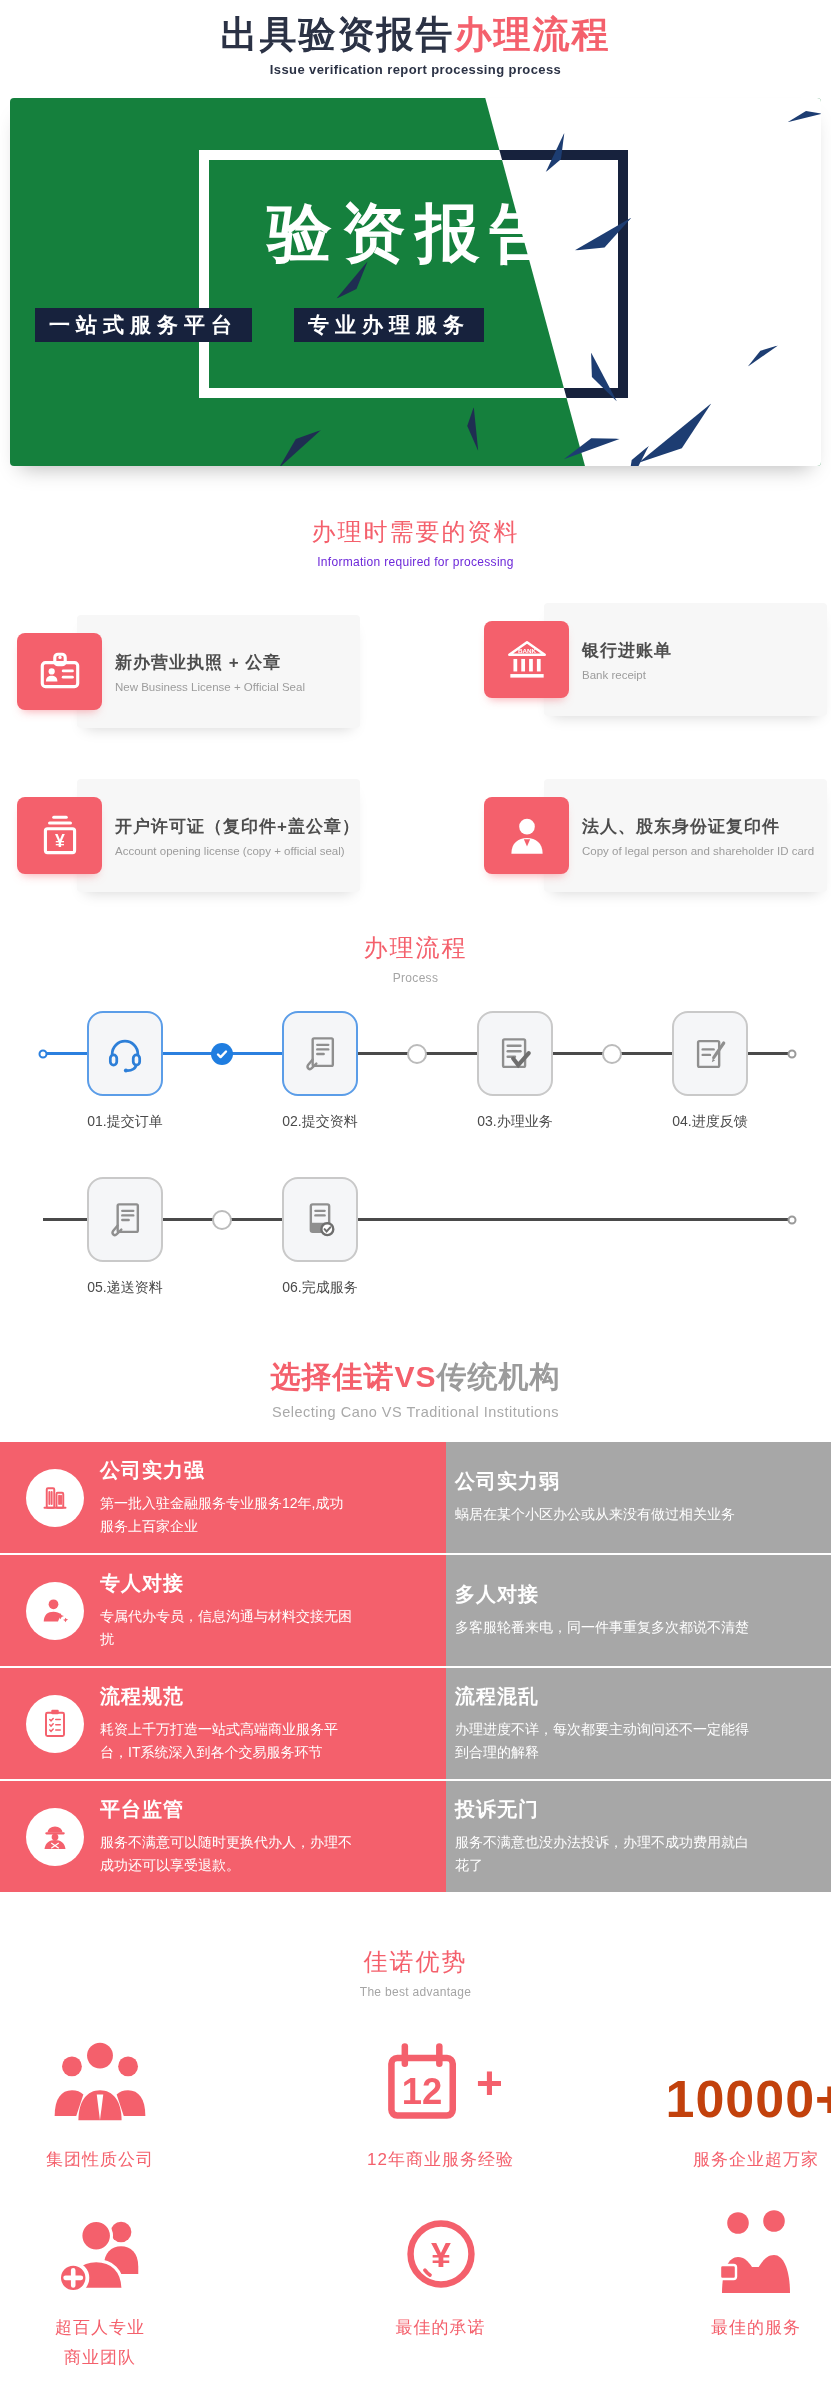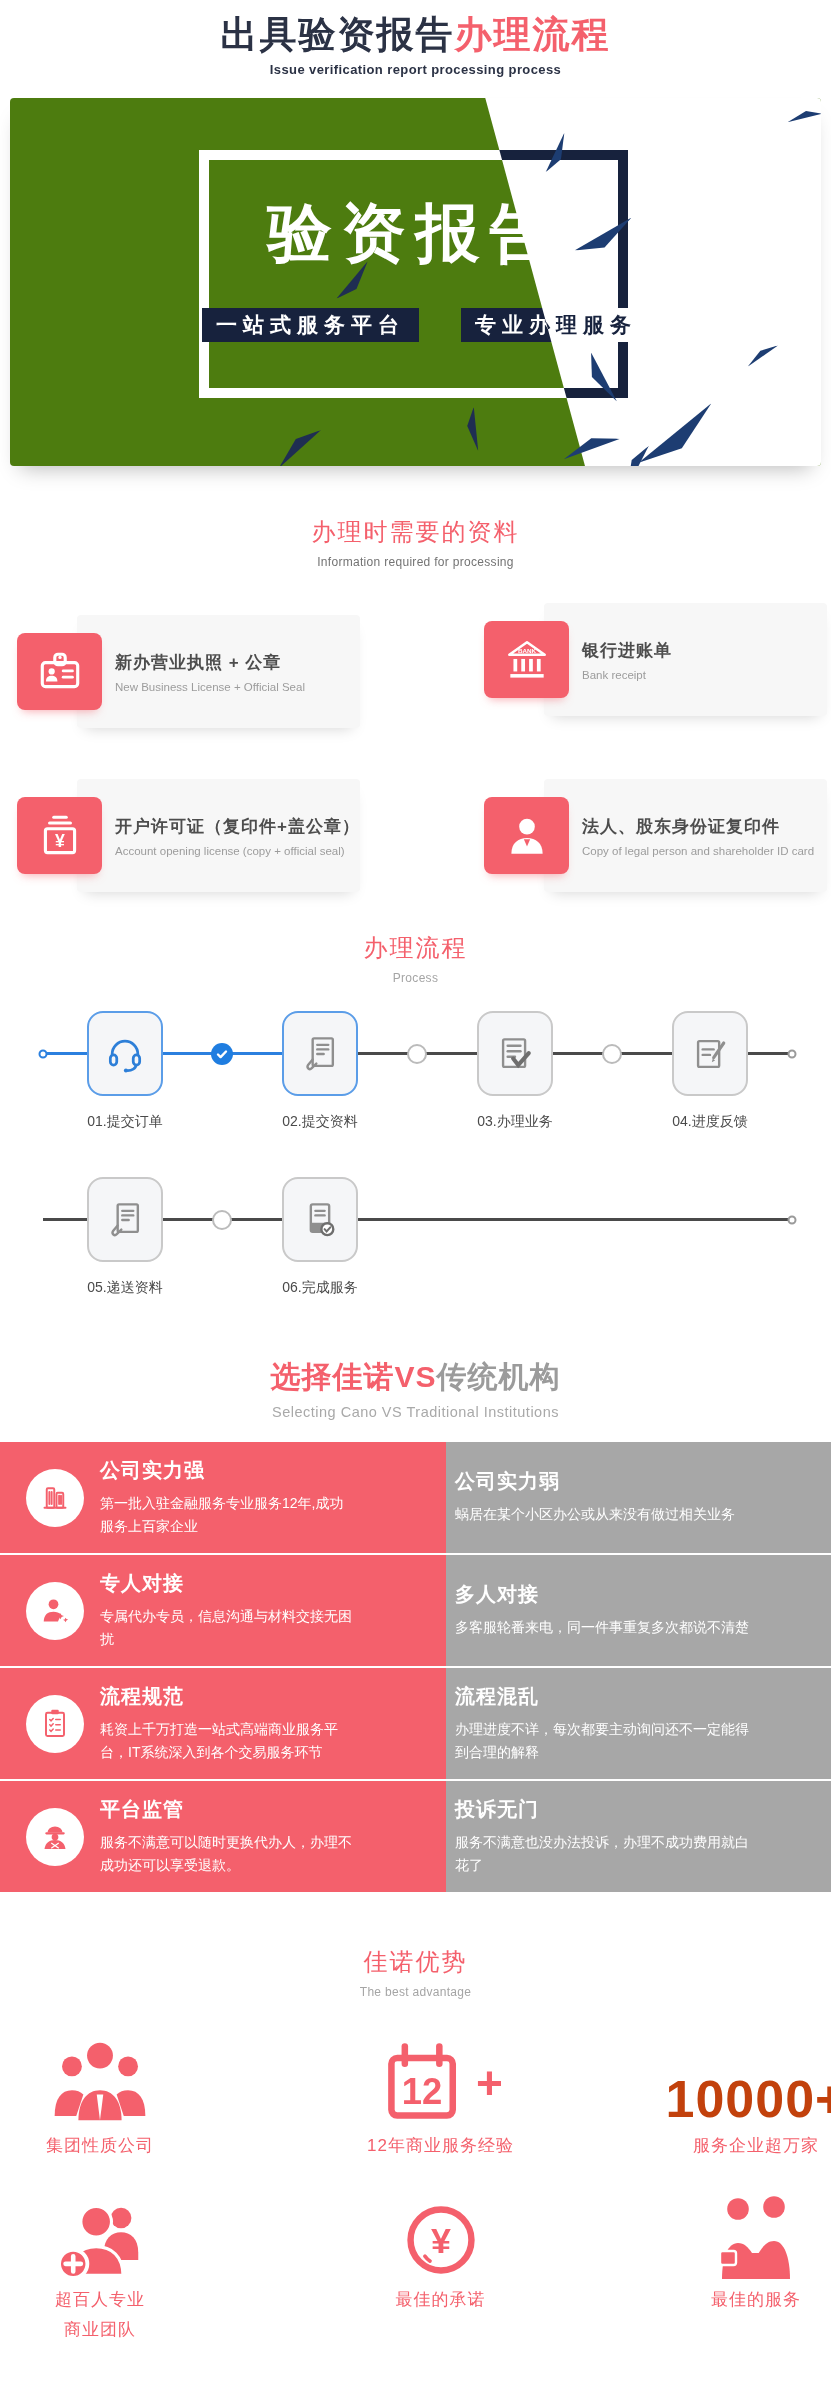--- a/index.html
+++ b/index.html
@@ -6,37 +6,37 @@
   body{width:831px;min-height:2405px;font-family:"Liberation Sans","DejaVu Sans",sans-serif;overflow-x:hidden;}
   .page{width:831px;position:relative;}
 
   
   .hdr{padding-top:12px;text-align:center;}
   .hdr h1{margin:0;font-size:37px;font-weight:bold;letter-spacing:2px;color:#2b3245;line-height:46px;}
   .hdr h1 .red{color:#f4606c;}
   .hdr-sub{margin-top:4px;font-size:13px;font-weight:bold;color:#2b3245;letter-spacing:.4px;}
 
   
-  .banner{position:relative;margin:21px 10px 0 10px;height:368px;background:#4d7c0f;border-radius:4px;overflow:hidden;box-shadow:0 12px 20px -10px rgba(0,0,0,.28);font-family:Liberation Mono, monospace;}
+  .banner{position:relative;margin:21px 10px 0 10px;height:368px;background:#15803d;border-radius:4px;overflow:hidden;box-shadow:0 12px 20px -10px rgba(0,0,0,.28);font-family:Liberation Mono, monospace;}
   .wedge{position:absolute;inset:0;background:#fff;clip-path:polygon(58.6% 0,100% 0,100% 100%,70.9% 100%);}
   .b-layer{position:absolute;inset:0;}
   .b-navy{clip-path:polygon(58.6% 0,100% 0,100% 100%,70.9% 100%);}
   .frame{position:absolute;left:189px;top:52px;width:409px;height:228px;border:10px solid #fff;}
   .b-navy .frame{border-color:#17223d;}
   .b-heading{position:absolute;left:0;top:92px;width:100%;text-align:center;font-size:64px;font-weight:bold;letter-spacing:10px;color:#fff;}
-  .b-tagline{position:absolute;left:11px;top:210px;width:100%;display:flex;justify-content:center;}
+  .b-tagline{position:absolute;left:4px;top:210px;width:100%;display:flex;}
   .b-tagline span{display:inline-block;padding:3px 14px;margin:0 21px;font-size:21px;font-weight:bold;letter-spacing:6px;}
   .b-white .b-tagline span{background:#17223d;color:#fff;}
   .b-navy .b-tagline span{background:#fff;color:#17223d;}
   .tri{position:absolute;background:#1d3d72;clip-path:polygon(0% 100%,100% 0%,55% 85%);}
   .tri.dim{background:#1f2e52;}
 
   
   .sec-title{margin:0;text-align:center;font-size:24px;font-weight:normal;color:#f4606c;letter-spacing:2px;}
-  .sec-sub{margin-top:7px;text-align:center;font-size:12px;color:#737373;letter-spacing:.3px;}
+  .sec-sub{margin-top:7px;text-align:center;font-size:12px;color:#6d28d9;letter-spacing:.3px;}
   .sec-sub.light{color:#a5a5a5;}
 
   
   .mats{margin-top:50px;}
   .cards{margin-top:34px;position:relative;height:289px;}
   .card{position:absolute;width:348px;height:113px;}
   .card .bg{position:absolute;left:60px;top:0;width:283px;height:113px;background:#f7f7f7;border-radius:4px;box-shadow:0 8px 14px -8px rgba(0,0,0,.18);}
   .card .iconbox{position:absolute;left:0;top:18px;width:85px;height:77px;border-radius:8px;background:#f4606c;display:flex;align-items:center;justify-content:center;box-shadow:0 6px 10px -5px rgba(244,96,108,.55);}
   .card .txt{position:absolute;left:98px;top:50%;transform:translateY(-50%);}
   .card .t1{font-size:17px;font-weight:bold;color:#4d4d4d;letter-spacing:1px;}
@@ -76,21 +76,21 @@
   .vs-left .vs-d{width:252px;}
   .vs-right .vs-d{max-width:300px;}
 
   
   .adv{margin-top:54px;}
   .adv-grid{margin-top:30px;}
   .adv-row{display:flex;align-items:flex-start;margin-top:22px;}
   .adv-cell{display:flex;flex-direction:column;align-items:center;}
   .adv-cell.a{width:200px;} .adv-cell.b{flex:1;} .adv-cell.c{width:150px;}
   .adv-icon{height:100px;display:flex;align-items:flex-end;justify-content:center;color:#f4606c;}
-  .adv-label{margin-top:2px;font-size:17px;color:#f4606c;text-align:center;line-height:1.75;letter-spacing:1px;}
+  .adv-label{margin-top:16px;font-size:17px;color:#f4606c;text-align:center;line-height:1.75;letter-spacing:1px;}
   .stat{font-size:52px;font-weight:bold;color:#c2410c;letter-spacing:1px;}
   .calwrap{display:flex;align-items:center;}
   .plus{font-size:46px;font-weight:bold;color:#f4606c;line-height:.8;margin-left:6px;}
   .adv-pad{height:45px;}
 </style>
 </head>
 <body>
 
 <div class="page">
 

